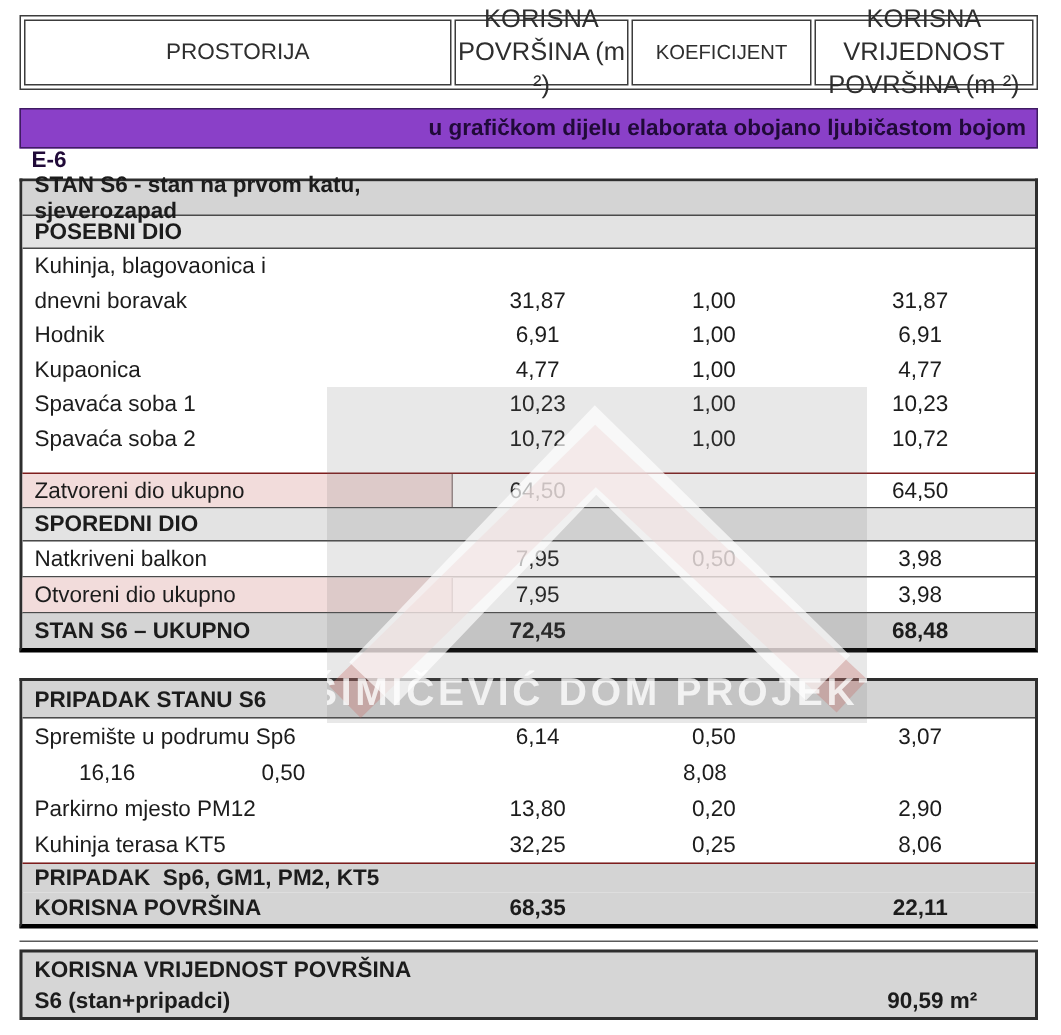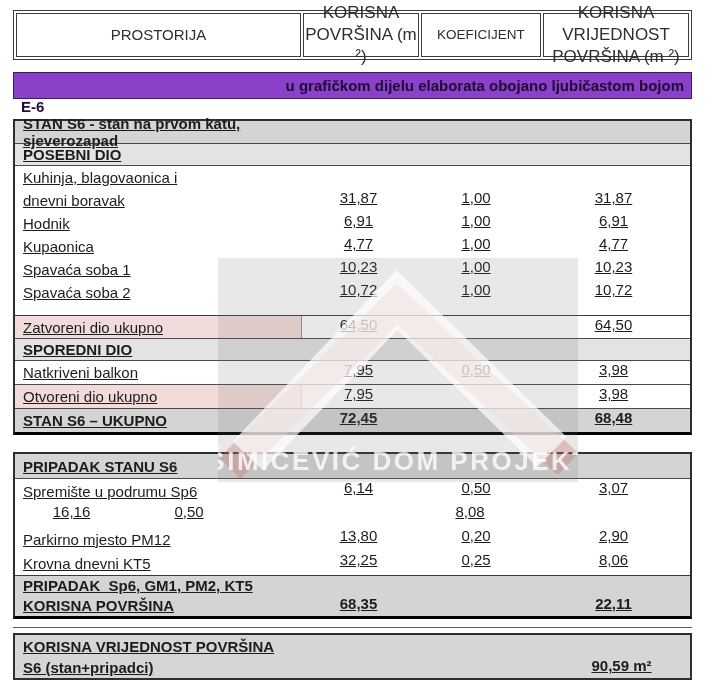--- a/index.html
+++ b/index.html
@@ -29,21 +29,21 @@
   .bcode{font-weight:bold;margin-top:41px;}
   .bnote{font-weight:600;}
   
   .block{
     position:absolute;left:13px;width:679px;box-sizing:border-box;
     border:2px solid #2e2e2e;background:#fff;font-size:15px;
   }
   .blockA{top:119px;border-bottom:3px solid #000;}
   .blockB{top:452px;border-bottom:3px solid #000;}
   .blockC{top:633px;background:#d6d6d6;font-weight:bold;}
-  .row{display:flex;align-items:flex-start;box-sizing:border-box;text-decoration:underline;}
+  .row{display:flex;align-items:center;box-sizing:border-box;}
   .c1{width:287px;padding-left:8px;box-sizing:border-box;align-self:center;}
   .c2{width:113px;text-align:center;}
   .c3{width:122px;text-align:center;}
   .c4{flex:1;text-align:center;}
   .h23{height:23px;} .h22{height:22px;} .h24{height:24px;} .h25{height:25px;}
   .h20{height:20px;} .h21{height:21px;} .h11{height:11px;}
   .bline{border-bottom:1px solid #4a4a4a;}
   .tline{border-top:1px solid #7f1d1d;}
   .gray{background:#d4d4d4;font-weight:bold;}
   .lgray{background:#e3e3e3;font-weight:bold;}
@@ -172,21 +172,21 @@
       <div class="c3">0,50</div>
       <div class="c4">8,08</div>
     </div>
     <div class="row h24">
       <div class="c1">Parkirno mjesto PM12</div>
       <div class="c2">13,80</div>
       <div class="c3">0,20</div>
       <div class="c4">2,90</div>
     </div>
     <div class="row h24">
-      <div class="c1">Krovna dnevni KT5</div>
+      <div class="c1">Kuhinja terasa KT5</div>
       <div class="c2">32,25</div>
       <div class="c3">0,25</div>
       <div class="c4">8,06</div>
     </div>
 
     <div class="row h20 gray tline">
       <div class="c1 prelabel">PRIPADAK  Sp6, GM1, PM2, KT5</div>
     </div>
     <div class="row h21 gray">
       <div class="c1">KORISNA POVRŠINA</div>

